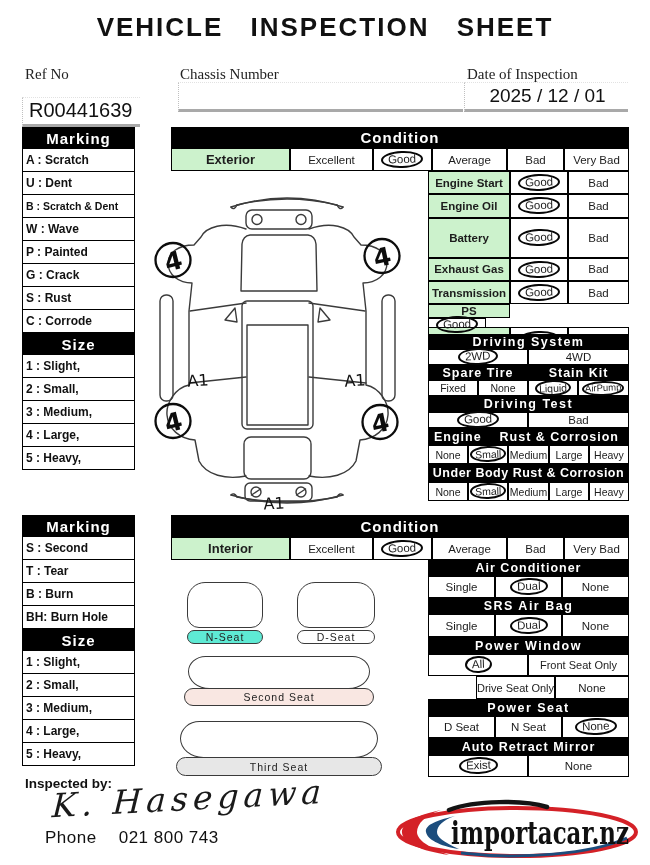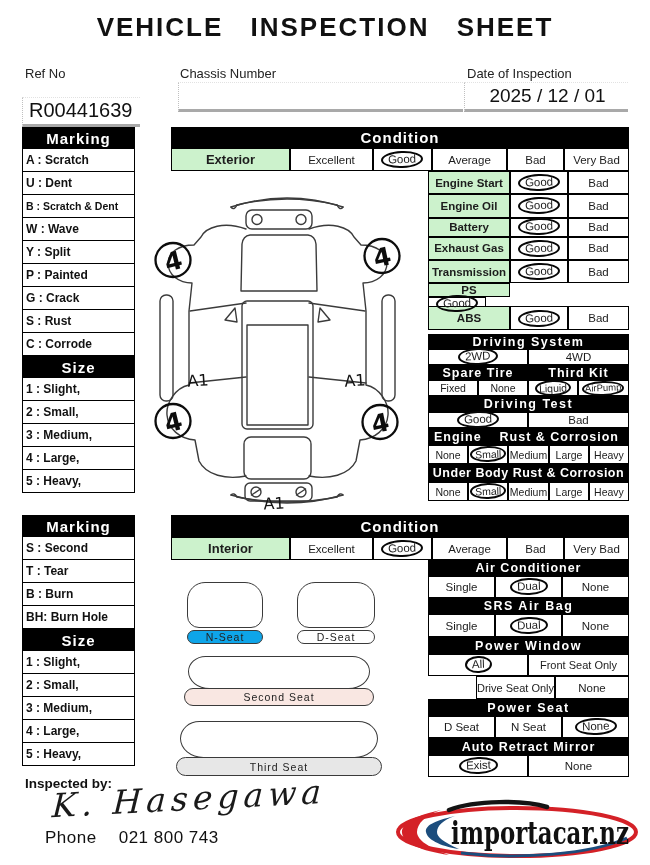--- a/index.html
+++ b/index.html
@@ -2,21 +2,21 @@
 <html><head>
 <meta charset="utf-8">
 <style>
   html,body{margin:0;padding:0;background:#fff;}
   #sheet{position:relative;width:650px;height:865px;background:#fff;overflow:hidden;
          font-family:"Liberation Sans",sans-serif;color:#111;}
   .abs{position:absolute;}
   
   .title{top:12px;left:0;right:0;text-align:center;font-size:26px;font-weight:bold;
          letter-spacing:2px;word-spacing:18px;}
-  .flabel{font-size:13px;color:#222;}
+  .flabel{font-size:15px;color:#222;font-family:Liberation Serif, serif;}
   .fbox{border-bottom:3px solid #a9a9a9;border-left:1px dotted #c0c0c0;border-top:1px dotted #e2e2e2;
         box-sizing:border-box;display:flex;align-items:flex-end;padding:0 4px 2px 6px;font-size:20px;}
   
   .bar{background:#000;color:#fff;display:flex;align-items:center;justify-content:center;
        font-weight:bold;box-sizing:border-box;}
   
   .c{box-sizing:border-box;border:1px solid #000;background:#fff;display:flex;align-items:center;
      justify-content:center;font-size:11.5px;color:#1c1c1c;white-space:nowrap;overflow:visible;}
   .green{background:#ccf2cc;font-weight:bold;font-size:12px;}
   .row{display:flex;}
@@ -56,21 +56,20 @@
 
   <div class="abs flabel" style="left:467px;top:66px;">Date of Inspection</div>
   <div class="abs fbox" style="left:464px;top:82px;width:164px;height:30px;font-size:19px;justify-content:center;">2025 / 12 / 01</div>
 
   <div class="abs mtable" style="left:22px;top:127px;width:113px;">
     <div class="bar mhead">Marking</div>
     <div class="mrow">A : Scratch</div>
     <div class="mrow">U : Dent</div>
     <div class="mrow smtext">B : Scratch &amp; Dent</div>
     <div class="mrow">W : Wave</div>
-    <div class="mrow">Y : Split</div>
     <div class="mrow">P : Painted</div>
     <div class="mrow">G : Crack</div>
     <div class="mrow">S : Rust</div>
     <div class="mrow">C : Corrode</div>
     <div class="bar mhead">Size</div>
     <div class="mrow">1 : Slight,</div>
     <div class="mrow">2 : Small,</div>
     <div class="mrow">3 : Medium,</div>
     <div class="mrow">4 : Large,</div>
     <div class="mrow">5 : Heavy,</div>
@@ -164,21 +163,21 @@
         </div>
       <div class="c" style="width:61px;">Bad</div>
     </div>
     <div class="row" style="height:23.3px;">
       <div class="c green" style="width:82px;font-size:11.5px;">Engine Oil</div>
       <div class="c" style="width:58px;">
           <span class="ov sm">Good</span>
         </div>
       <div class="c" style="width:61px;">Bad</div>
     </div>
-    <div class="row" style="height:19px;">
+    <div class="row" style="height:40px;">
       <div class="c green" style="width:82px;font-size:11.5px;">Battery</div>
       <div class="c" style="width:58px;">
           <span class="ov sm">Good</span>
         </div>
       <div class="c" style="width:61px;">Bad</div>
     </div>
     <div class="row" style="height:23.3px;">
       <div class="c green" style="width:82px;font-size:11.5px;">Exhaust Gas</div>
       <div class="c" style="width:58px;">
           <span class="ov sm">Good</span>
@@ -211,21 +210,21 @@
   <div class="abs" style="left:428px;top:334px;width:201px;">
     <div class="bar" style="height:15px;font-size:12.5px;letter-spacing:1.5px;">Driving System</div>
     <div class="row" style="height:16px;">
       <div class="c" style="width:100px;">
           <span class="ov sm">2WD</span>
         </div>
       <div class="c" style="width:101px;">4WD</div>
     </div>
     <div class="row" style="height:15px;">
       <div class="bar" style="width:100px;font-size:12.5px;letter-spacing:1px;">Spare Tire</div>
-      <div class="bar" style="width:101px;font-size:12.5px;letter-spacing:1px;">Third Kit</div>
+      <div class="bar" style="width:101px;font-size:12.5px;letter-spacing:1px;">Stain Kit</div>
     </div>
     <div class="row" style="height:16px;">
       <div class="c" style="width:50px;font-size:10.5px;">Fixed</div>
       <div class="c" style="width:50px;font-size:10.5px;">None</div>
       <div class="c" style="width:50px;font-size:10.5px;">
           <span class="ov sm" style="padding:0 2px;">Liquid</span>
         </div>
       <div class="c" style="width:51px;font-size:9.5px;">
           <span class="ov sm" style="padding:0 1px;">AirPump</span>
         </div>
@@ -285,21 +284,21 @@
           <span class="ov sm">Good</span>
         </div>
       <div class="c" style="width:75px;">Average</div>
       <div class="c" style="width:57px;">Bad</div>
       <div class="c" style="width:65px;">Very Bad</div>
     </div>
   </div>
 
   <div>
     <div class="seatback abs" style="left:187px;top:582px;width:76px;height:46px;border-radius:18px 18px 12px 12px;"></div>
-    <div class="seatband abs" style="left:187px;top:630px;width:76px;height:14px;border-radius:8px;background:#0ea5e9;">N-Seat</div>
+    <div class="seatband abs" style="left:187px;top:630px;width:76px;height:14px;border-radius:8px;background:#5eead4;">N-Seat</div>
     <div class="seatback abs" style="left:297px;top:582px;width:78px;height:46px;border-radius:18px 18px 12px 12px;"></div>
     <div class="seatband abs" style="left:297px;top:630px;width:78px;height:14px;border-radius:8px;background:#fff;">D-Seat</div>
     <div class="seatback abs" style="left:188px;top:656px;width:182px;height:33px;border-radius:18px 18px 22px 22px / 16px 16px 18px 18px;"></div>
     <div class="seatband abs" style="left:184px;top:688px;width:190px;height:18px;border-radius:10px;background:#f9e7e2;">Second Seat</div>
     <div class="seatback abs" style="left:180px;top:721px;width:198px;height:37px;border-radius:20px 20px 24px 24px / 18px 18px 20px 20px;"></div>
     <div class="seatband abs" style="left:176px;top:757px;width:206px;height:19px;border-radius:10px;background:#e7e7e7;">Third  Seat</div>
   </div>
 
   <div class="abs" style="left:428px;top:560px;width:201px;">
     <div class="bar" style="height:16px;font-size:12.5px;letter-spacing:1px;">Air Conditioner</div>

